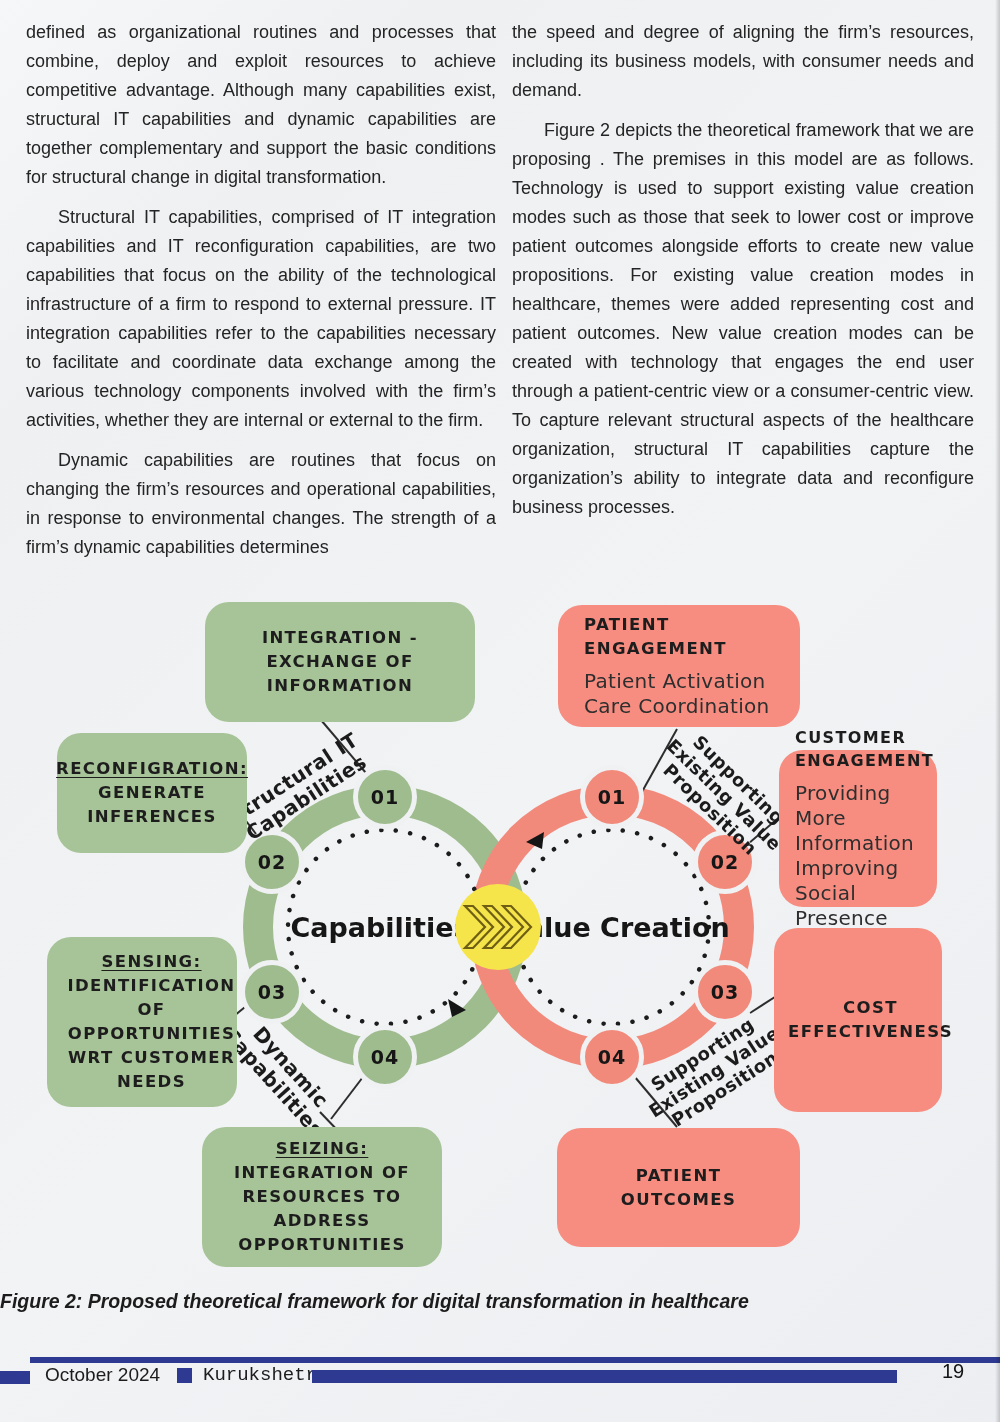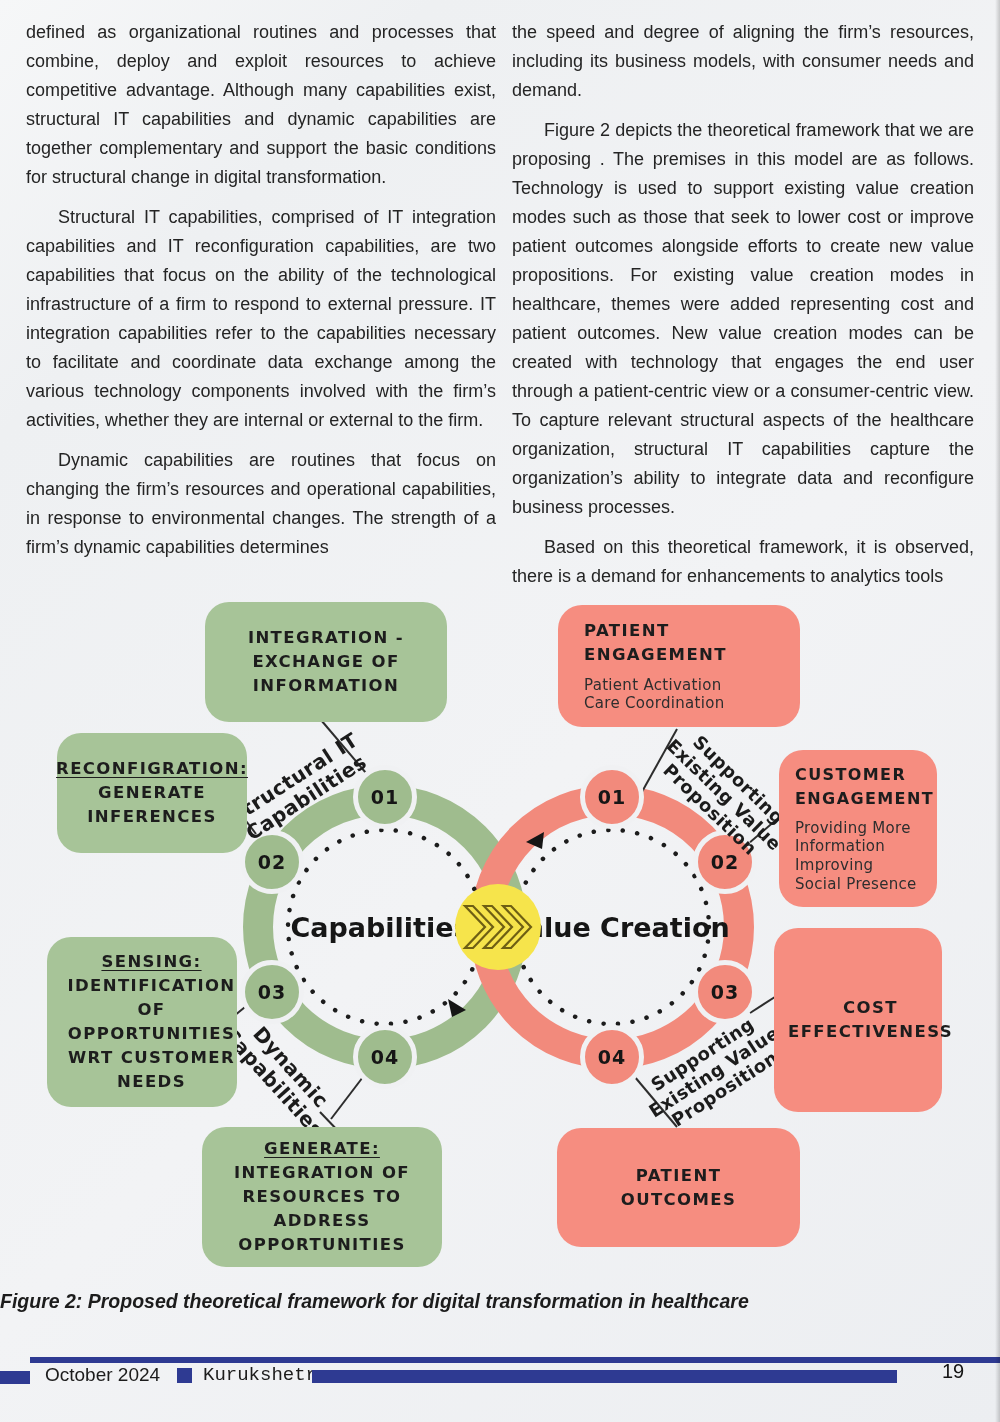--- a/index.html
+++ b/index.html
@@ -44,24 +44,24 @@
   .axis div{white-space:nowrap;}
   .axis-structural{left:300px;top:788px;font-size:20px;transform:translate(-50%,-50%) rotate(-33deg);}
   .axis-dynamic{left:282px;top:1075px;font-size:20px;transform:translate(-50%,-50%) rotate(48deg);}
   .axis-sup-top{left:724px;top:795px;font-size:18px;transform:translate(-50%,-50%) rotate(44deg);}
   .axis-sup-bottom{left:714px;top:1072px;font-size:18px;transform:translate(-50%,-50%) rotate(-33deg);}
   .fbox{position:absolute;border-radius:24px;box-sizing:border-box;z-index:5;
     display:flex;flex-direction:column;justify-content:center;align-items:center;
     font-family:"DejaVu Sans",sans-serif;color:#1d1d1d;}
   .fbox .h{font-weight:bold;font-size:16.5px;letter-spacing:1.4px;line-height:1.45;text-align:center;}
   .fbox .h.u{text-decoration:underline;text-underline-offset:3px;}
-  .fbox .sub{font-size:15px;letter-spacing:.3px;line-height:1.25;margin-top:9px;color:#2e2e2e;}
+  .fbox .sub{font-size:20px;letter-spacing:.3px;line-height:1.25;margin-top:9px;color:#2e2e2e;}
   .gbox{background:#a7c498;}
   .pbox{background:#f68d80;}
-  .box-integration{left:205px;top:602px;width:242px;height:120px;}
+  .box-integration{left:205px;top:602px;width:270px;height:120px;}
   .box-reconfiguration{left:57px;top:733px;width:190px;height:120px;}
   .box-sensing{left:47px;top:937px;width:190px;height:170px;padding-left:19px;}
   .box-seizing{left:202px;top:1127px;width:240px;height:140px;}
   .box-patient-engagement{left:558px;top:605px;width:242px;height:122px;
     align-items:flex-start;padding-left:26px;}
   .box-patient-engagement .h{text-align:left;}
   .box-customer-engagement{left:779px;top:750px;width:158px;height:157px;
     align-items:flex-start;padding-left:16px;}
   .box-customer-engagement .h{text-align:left;font-size:16px;}
   .box-cost{left:774px;top:928px;width:168px;height:184px;padding-left:25px;}
@@ -84,21 +84,20 @@
 <div class="page">
 
   <div class="col col-left">
     <p>defined as organizational routines and processes that combine, deploy and exploit resources to achieve competitive advantage. Although many capabilities exist, structural IT capabilities and dynamic capabilities are together complementary and support the basic conditions for structural change in digital transformation.</p>
     <p class="indent">Structural IT capabilities, comprised of IT integration capabilities and IT reconfiguration capabilities, are two capabilities that focus on the ability of the technological infrastructure of a firm to respond to external pressure. IT integration capabilities refer to the capabilities necessary to facilitate and coordinate data exchange among the various technology components involved with the firm’s activities, whether they are internal or external to the firm.</p>
     <p class="indent">Dynamic capabilities are routines that focus on changing the firm’s resources and operational capabilities, in response to environmental changes. The strength of a firm’s dynamic capabilities determines</p>
   </div>
   <div class="col col-right">
     <p>the speed and degree of aligning the firm’s resources, including its business models, with consumer needs and demand.</p>
     <p class="indent">Figure 2 depicts the theoretical framework that we are proposing . The premises in this model are as follows. Technology is used to support existing value creation modes such as those that seek to lower cost or improve patient outcomes alongside efforts to create new value propositions. For existing value creation modes in healthcare, themes were added representing cost and patient outcomes. New value creation modes can be created with technology that engages the end user through a patient-centric view or a consumer-centric view. To capture relevant structural aspects of the healthcare organization, structural IT capabilities capture the organization’s ability to integrate data and reconfigure business processes.</p>
-    <p class="indent">Based on this theoretical framework, it is observed, there is a demand for enhancements to analytics tools</p>
   </div>
 
   <div class="fig">
 
     <div class="ring ring-green"></div>
     <div class="ring ring-pink"></div>
 
     <svg class="overlay" width="1000" height="1422" viewBox="0 0 1000 1422">
 
       <circle cx="385" cy="927" r="97" fill="none" stroke="#1c1c1c" stroke-width="4.5" stroke-dasharray="0.1 14.5" stroke-linecap="round"></circle>
@@ -174,21 +173,21 @@
     </div>
     <div class="fbox gbox box-sensing">
       <div class="h u">SENSING:</div>
       <div class="h">IDENTIFICATION</div>
       <div class="h">OF</div>
       <div class="h">OPPORTUNITIES</div>
       <div class="h">WRT CUSTOMER</div>
       <div class="h">NEEDS</div>
     </div>
     <div class="fbox gbox box-seizing">
-      <div class="h u">GENERATE:</div>
+      <div class="h u">SEIZING:</div>
       <div class="h">INTEGRATION OF</div>
       <div class="h">RESOURCES TO</div>
       <div class="h">ADDRESS</div>
       <div class="h">OPPORTUNITIES</div>
     </div>
 
     <div class="fbox pbox box-patient-engagement">
       <div class="h">PATIENT</div>
       <div class="h">ENGAGEMENT</div>
       <div class="sub">

